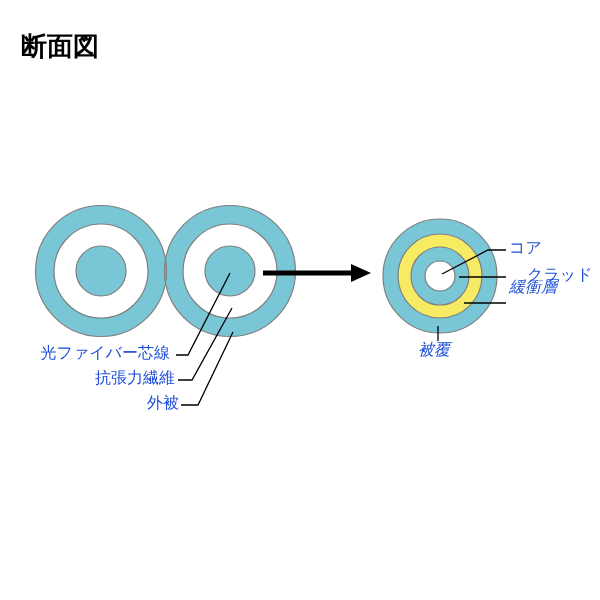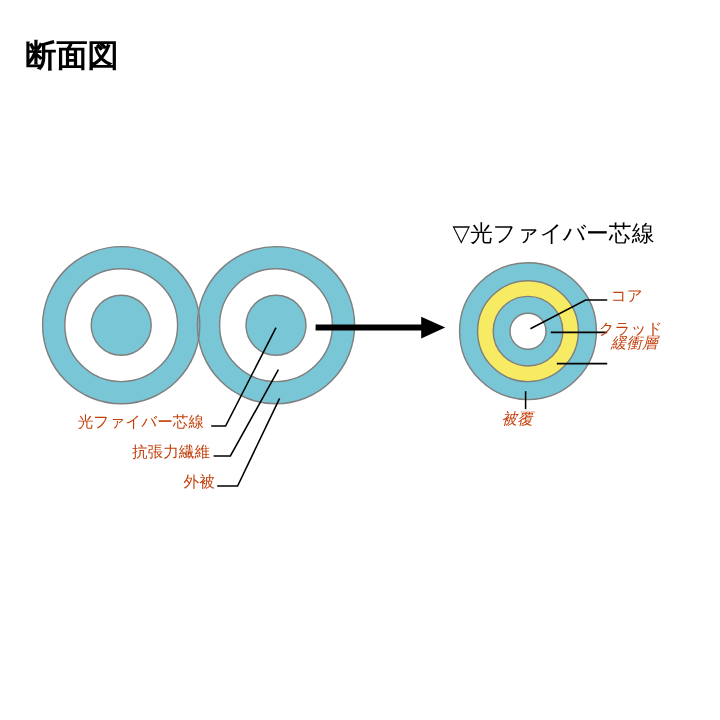--- a/index.html
+++ b/index.html
@@ -2,21 +2,21 @@
 <html><head>
 <meta charset="utf-8">
 <style>
   html,body{margin:0;padding:0;}
   body{
     width:600px;height:600px;background:#ffffff;position:relative;overflow:hidden;
     font-family:"Liberation Sans","DejaVu Sans",sans-serif;color:#000;
   }
   .stage{position:absolute;left:0;top:0;width:600px;height:600px;}
   svg{position:absolute;left:0;top:0;}
-  .label{position:absolute;white-space:nowrap;line-height:1;font-size:13px;color:#c2410c;}
+  .label{position:absolute;white-space:nowrap;line-height:1;font-size:16px;color:#1d4ed8;}
   .label.right-align{text-align:right;}
   .title{position:absolute;left:21px;top:33px;font-size:26px;font-weight:bold;line-height:1;}
   .hdr{position:absolute;left:377px;top:186px;font-size:19px;line-height:1;}
   .outl{stroke:#7f7f7f;stroke-width:1.2px;}
   .lead{fill:none;stroke:#000;stroke-width:1.3px;}
   .shaft{stroke:#000;stroke-width:5px;}
 </style>
 </head>
 <body>
 
@@ -55,20 +55,19 @@
     <polyline class="lead" points="506,303 464,303"></polyline>
     <polyline class="lead" points="438,326 438,341"></polyline>
   </svg>
 
   <div class="title">断面図</div>
 
   <div class="label right-align" style="right:425px;top:370px;">抗張力繊維</div>
   <div class="label right-align" style="right:430px;top:345px;">光ファイバー芯線</div>
   <div class="label right-align" style="right:421px;top:395px;text-align:center;">外被</div>
 
-  <div class="hdr">▽光ファイバー芯線</div>
 
   <div class="label" style="left:509px;top:240px;">コア</div>
-  <div class="label" style="left:499px;top:267px;">クラッド</div>
+  <div class="label" style="left:527px;top:267px;">クラッド</div>
   <div class="label" style="left:509px;top:279px;font-style:italic;">緩衝層</div>
   <div class="label" style="left:418px;top:342px;font-style:italic;">被覆</div>
 
 </div>
 
 </body></html>

